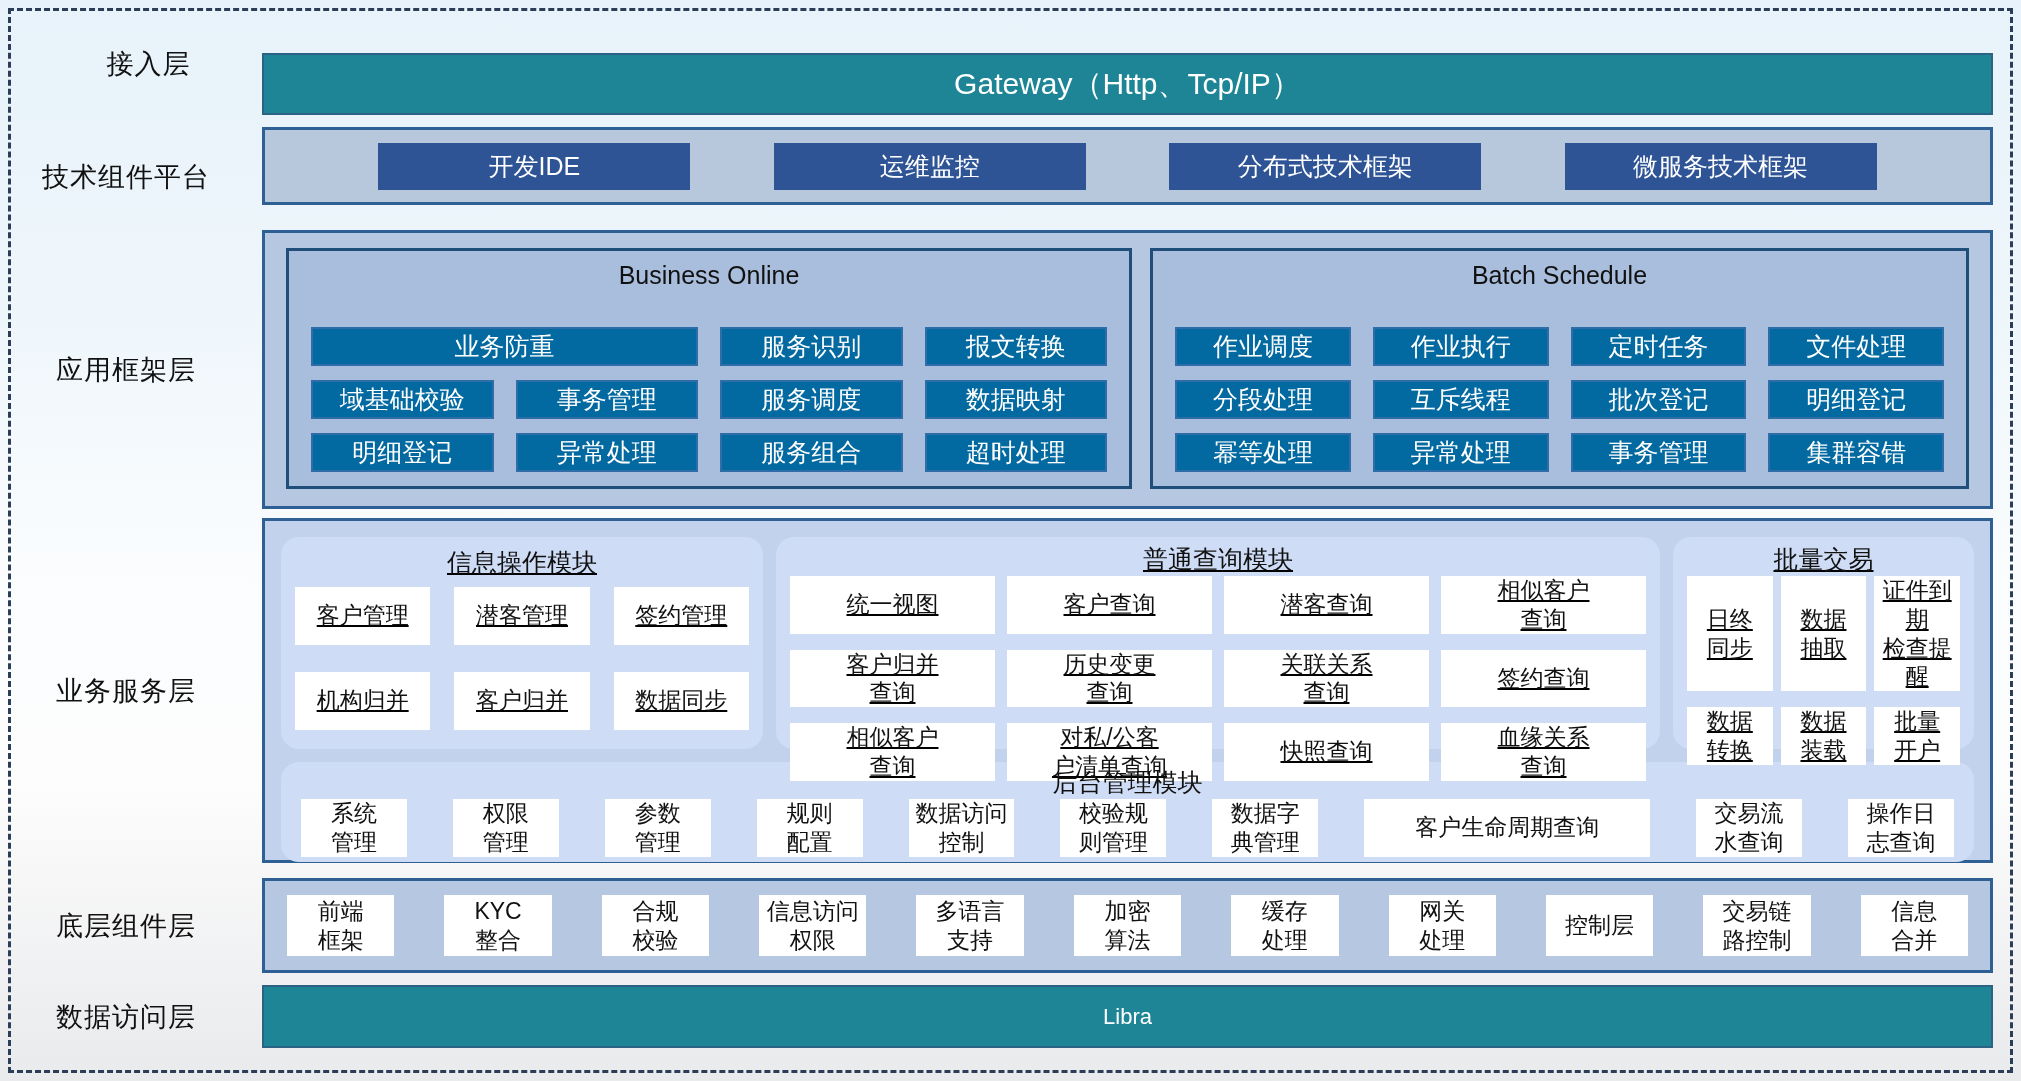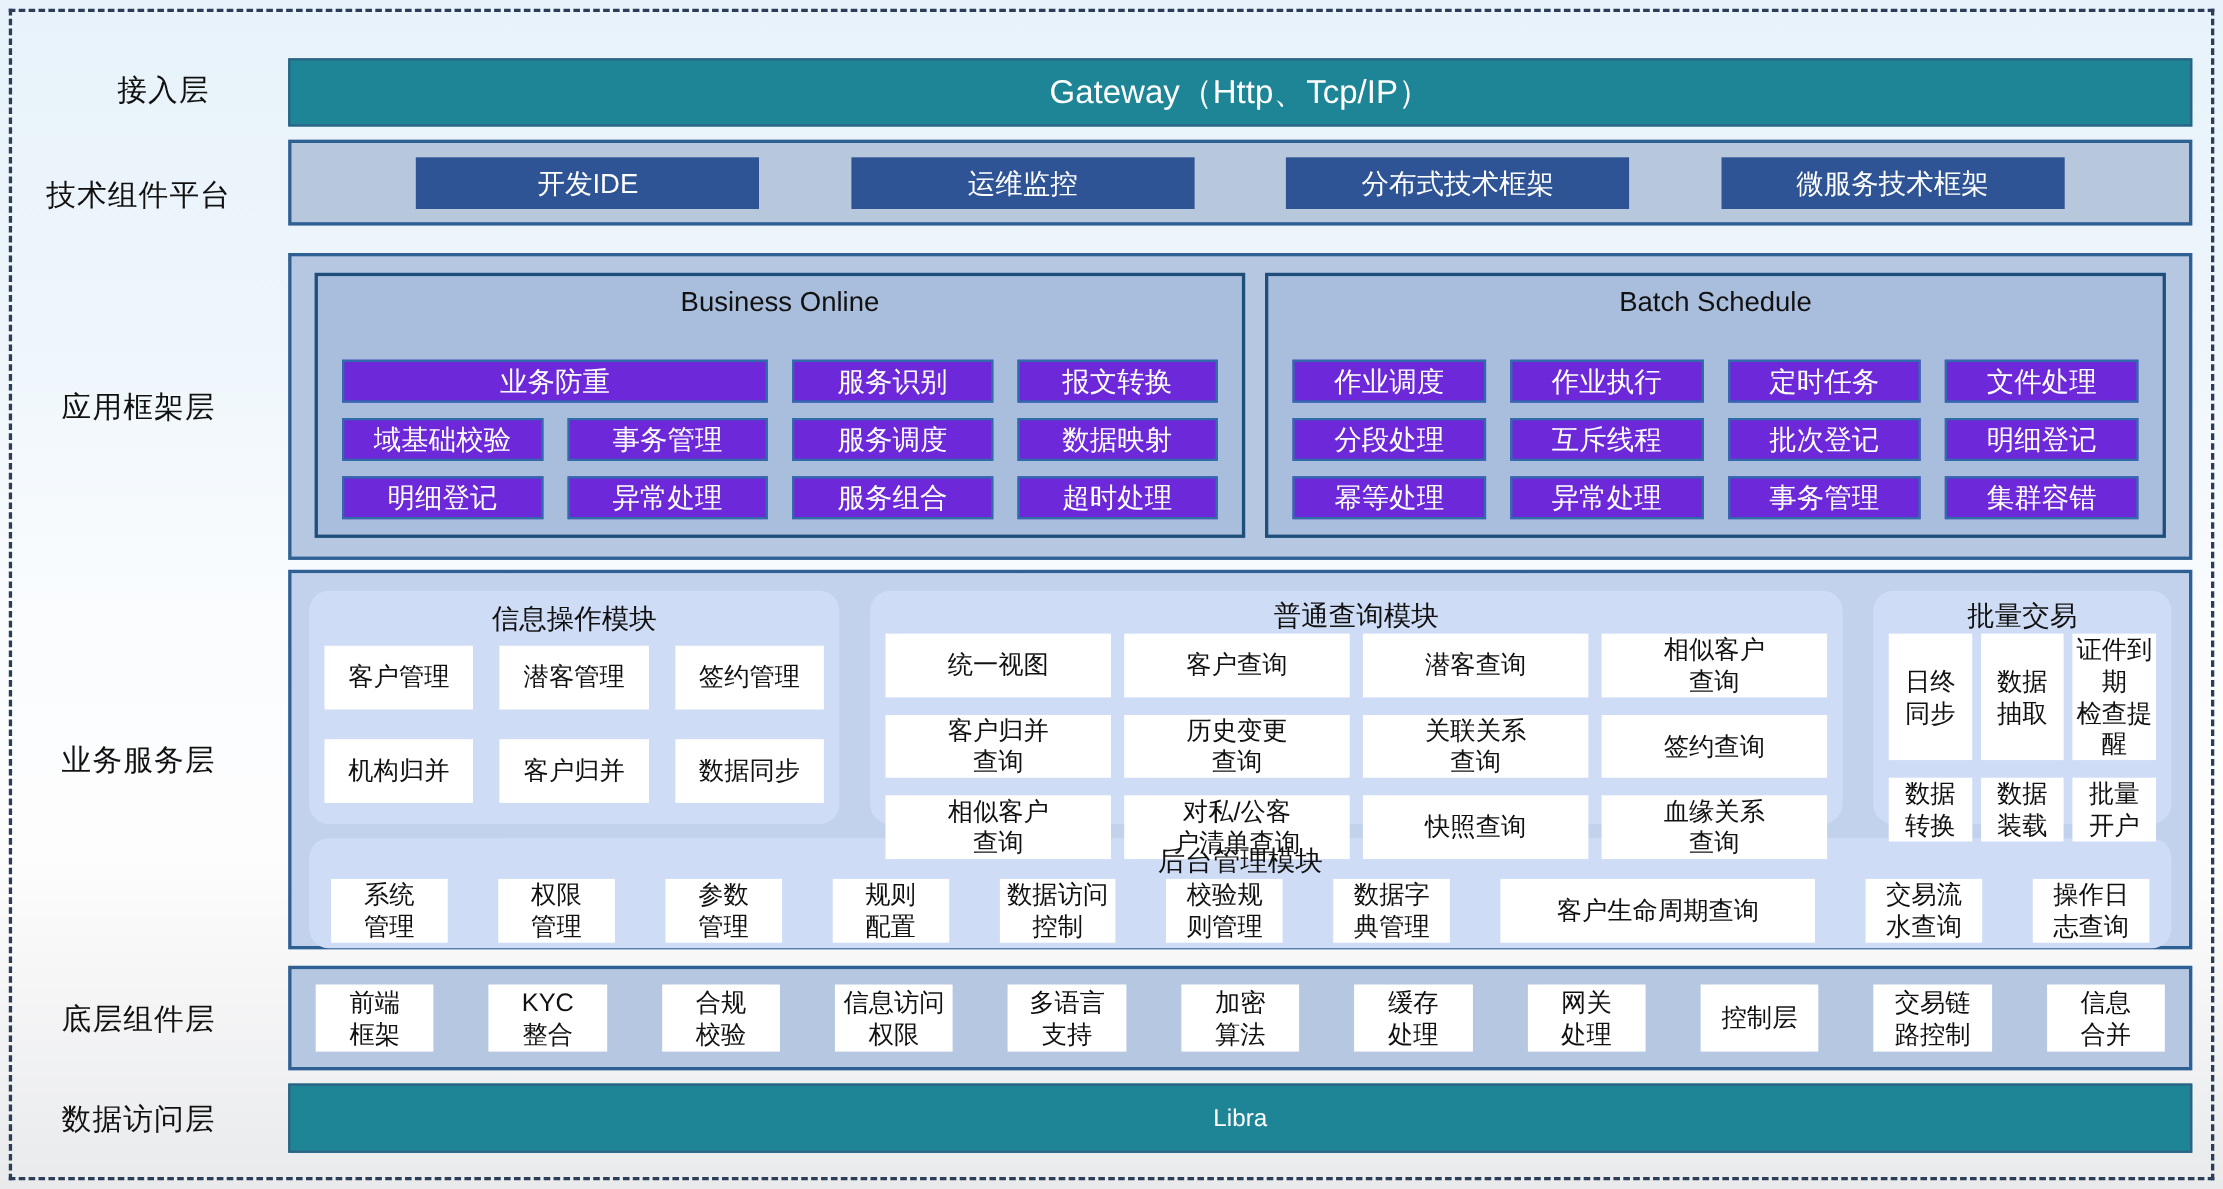--- a/index.html
+++ b/index.html
@@ -85,37 +85,37 @@
     display: flex; align-items: center; justify-content: center;
     font-size: 25px; color: #111;
   }
   .app-grid {
     flex: 1;
     display: grid;
     grid-template-columns: repeat(4, 1fr);
     gap: 14px 22px;
   }
   .app-grid > div {
-    background: #6d28d9;
+    background: #0369a1;
     border: 2px solid #2e6da8;
     color: #fff; font-size: 25px;
     display: flex; align-items: center; justify-content: center;
     white-space: pre-line; text-align: center;
   }
   .bo .app-grid > div:first-child { grid-column: span 2; }
 
   
   .biz-row {
     position: absolute;
     left: 262px; top: 518px; width: 1731px; height: 345px;
     background: #c2d2ec;
     border: 3px solid #2e6093;
     padding: 16px;
   }
-  .biz-top { display: flex; gap: 28px; height: 212px; }
+  .biz-top { display: flex; gap: 13px; height: 212px; text-decoration: underline; }
   .module {
     background: #cfdcf5;
     border-radius: 18px;
     padding: 6px 14px 14px 14px;
     display: flex; flex-direction: column;
   }
   .module-title {
     height: 38px;
     display: flex; align-items: center; justify-content: center;
     font-size: 25px; color: #111;
@@ -176,21 +176,21 @@
     display: flex; align-items: center; justify-content: center;
     white-space: pre-line; text-align: center;
     line-height: 1.25;
   }
 </style>
 </head>
 <body>
 
 <div class="canvas">
 
-  <div class="layer-label" style="top:51px;height:62px;padding-left:45px;">接入层</div>
+  <div class="layer-label" style="top:33px;height:62px;padding-left:45px;">接入层</div>
   <div class="layer-label" style="top:138px;height:78px;">技术组件平台</div>
   <div class="layer-label" style="top:230px;height:279px;">应用框架层</div>
   <div class="layer-label" style="top:518px;height:345px;">业务服务层</div>
   <div class="layer-label" style="top:878px;height:95px;">底层组件层</div>
   <div class="layer-label" style="top:985px;height:63px;">数据访问层</div>
 
   <div class="teal-bar bar-gateway">Gateway（Http、Tcp/IP）</div>
 
   <div class="tech-row">
       <div>开发IDE</div>

